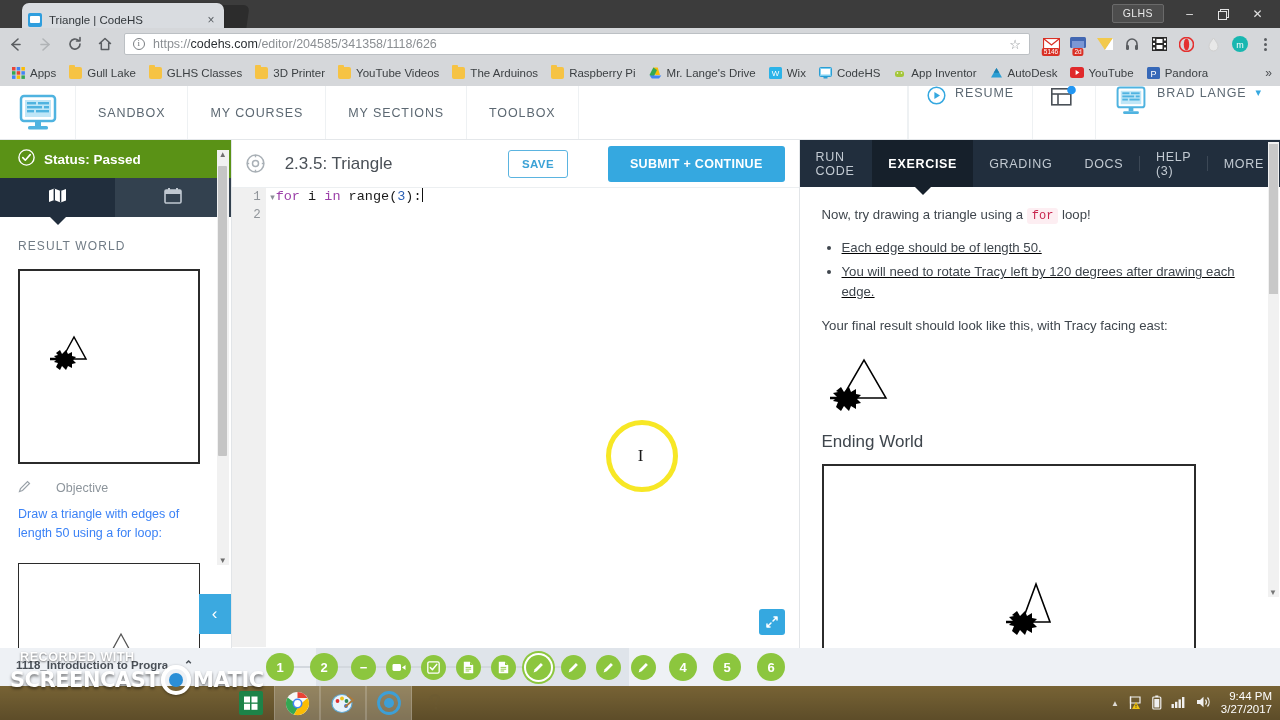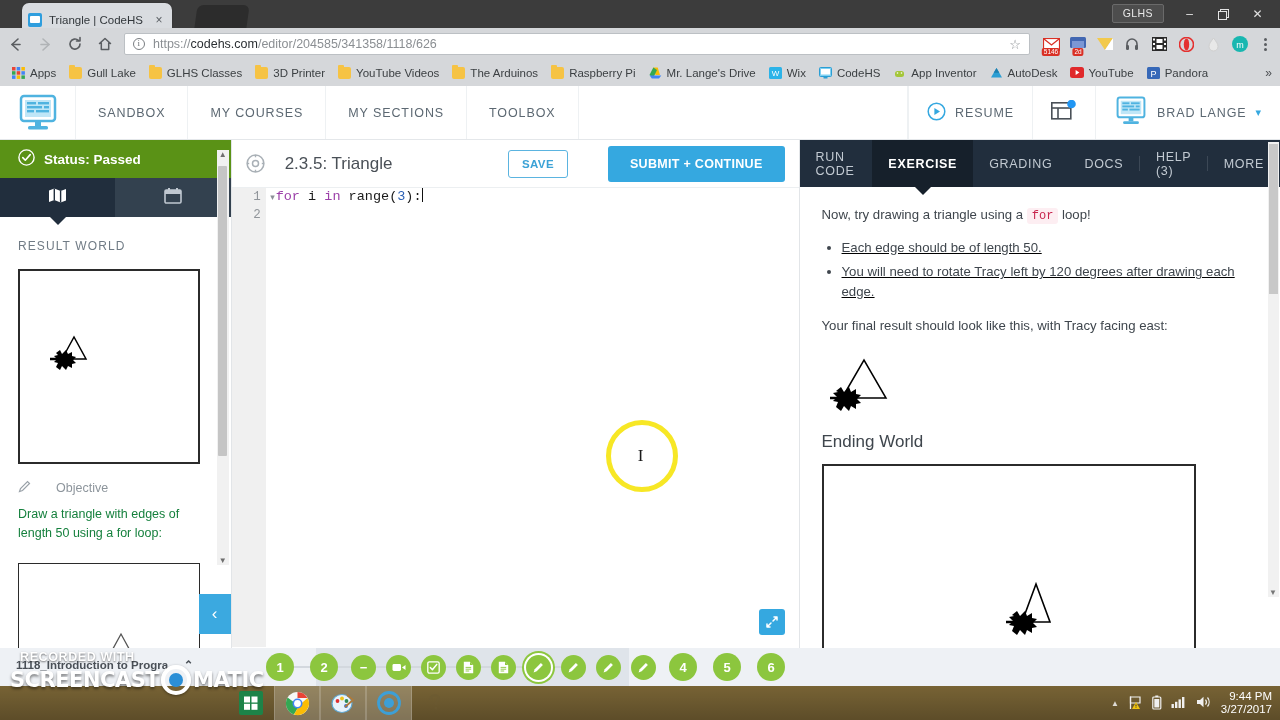--- a/index.html
+++ b/index.html
@@ -9,21 +9,21 @@
     background:#b8a67a;
     position:relative;
   }
 
   
   .chrome-titlebar{
     position:absolute; left:0; top:0; width:1280px; height:28px;
     background:#3c3c3c;
   }
   .tab{
-    position:absolute; left:22px; top:3px; width:150px; height:25px;
+    position:absolute; left:22px; top:3px; width:202px; height:25px;
     background:#d9dce0; border-radius:7px 7px 0 0;
     display:flex; align-items:center; padding:17px 6px;
     box-shadow:0 0 2px rgba(0,0,0,.25);
   }
   .tab-fav{
     width:14px;height:14px;border-radius:2px;background:#2f9ede;
     flex:0 0 auto;margin-right:7px;position:relative;
   }
   .tab-fav:after{
     content:"";position:absolute;left:2px;top:3px;width:10px;height:7px;
@@ -101,21 +101,21 @@
     height:54px;background:#fff;border-bottom:1px solid #e4e7ea;
     display:flex;align-items:stretch;
   }
   .chnav .logo{width:76px;display:flex;align-items:center;justify-content:center;border-right:1px solid #eef1f3;}
   .chnav a.navitem{
     display:flex;align-items:center;padding:0 22px;font-size:12.5px;letter-spacing:.9px;
     color:#5c6872;text-decoration:none;border-right:1px solid #eef1f3;
   }
   .chnav .spacer{flex:1;border-right:1px solid #eef1f3;}
   .chnav .right{display:flex;align-items:stretch;}
-  .chnav .right > div{display:flex;align-items:center;padding:0 18px;border-left:1px solid #eef1f3;font-size:12.5px;letter-spacing:.9px;color:#5c6872;gap:9px;}
+  .chnav .right > div{display:flex;padding:0 18px;border-left:1px solid #eef1f3;font-size:12.5px;letter-spacing:.9px;color:#5c6872;gap:9px;}
 
   .body-row{display:flex;height:508px;}
 
   
   .sidebar{width:236px;background:#fff;position:relative;}
   .status-bar{
     height:38px;background:#5a9216;display:flex;align-items:center;gap:9px;
     padding-left:18px;color:#fff;font-size:13.5px;font-weight:bold;
   }
   .side-tabs{height:39px;display:flex;}
@@ -125,21 +125,21 @@
   .side-tab.active:after{
     content:"";position:absolute;bottom:-8px;left:50%;transform:translateX(-50%);
     width:0;height:0;border-left:9px solid transparent;border-right:9px solid transparent;
     border-top:9px solid #212e3d;
   }
   .side-body{padding:22px 18px 0 18px;position:relative;height:431px;overflow:hidden;}
   .side-h{font-size:12px;letter-spacing:1.1px;color:#707b85;margin-bottom:16px;}
   .world-box{width:182px;height:195px;border:2px solid #2b2b2b;background:#fff;position:relative;}
   .objective-row{display:flex;align-items:center;gap:25px;margin:15px 0 8px 0;}
   .objective-row span.lbl{font-size:12.5px;color:#8d959c;}
-  .obj-text{font-size:12.5px;color:#15803d;line-height:1.5;margin-bottom:20px;}
+  .obj-text{font-size:12.5px;color:#3b82f6;line-height:1.5;margin-bottom:20px;}
   .world-box2{width:182px;height:140px;border:1.6px solid #2b2b2b;background:#fff;position:relative;}
   .side-scroll{
     position:absolute;right:2px;top:10px;width:12px;height:415px;background:#f1f1f1;
   }
   .side-scroll .thumb{position:absolute;left:1px;top:16px;width:9px;height:290px;background:#c5c5c5;border-radius:1px;}
   .side-scroll .ar{position:absolute;left:2px;color:#6e6e6e;font-size:8px;}
   .collapse-tab{
     position:absolute;right:0;bottom:14px;width:32px;height:40px;background:#3ba9e0;
     color:#fff;display:flex;align-items:center;justify-content:center;font-size:17px;z-index:5;
   }

